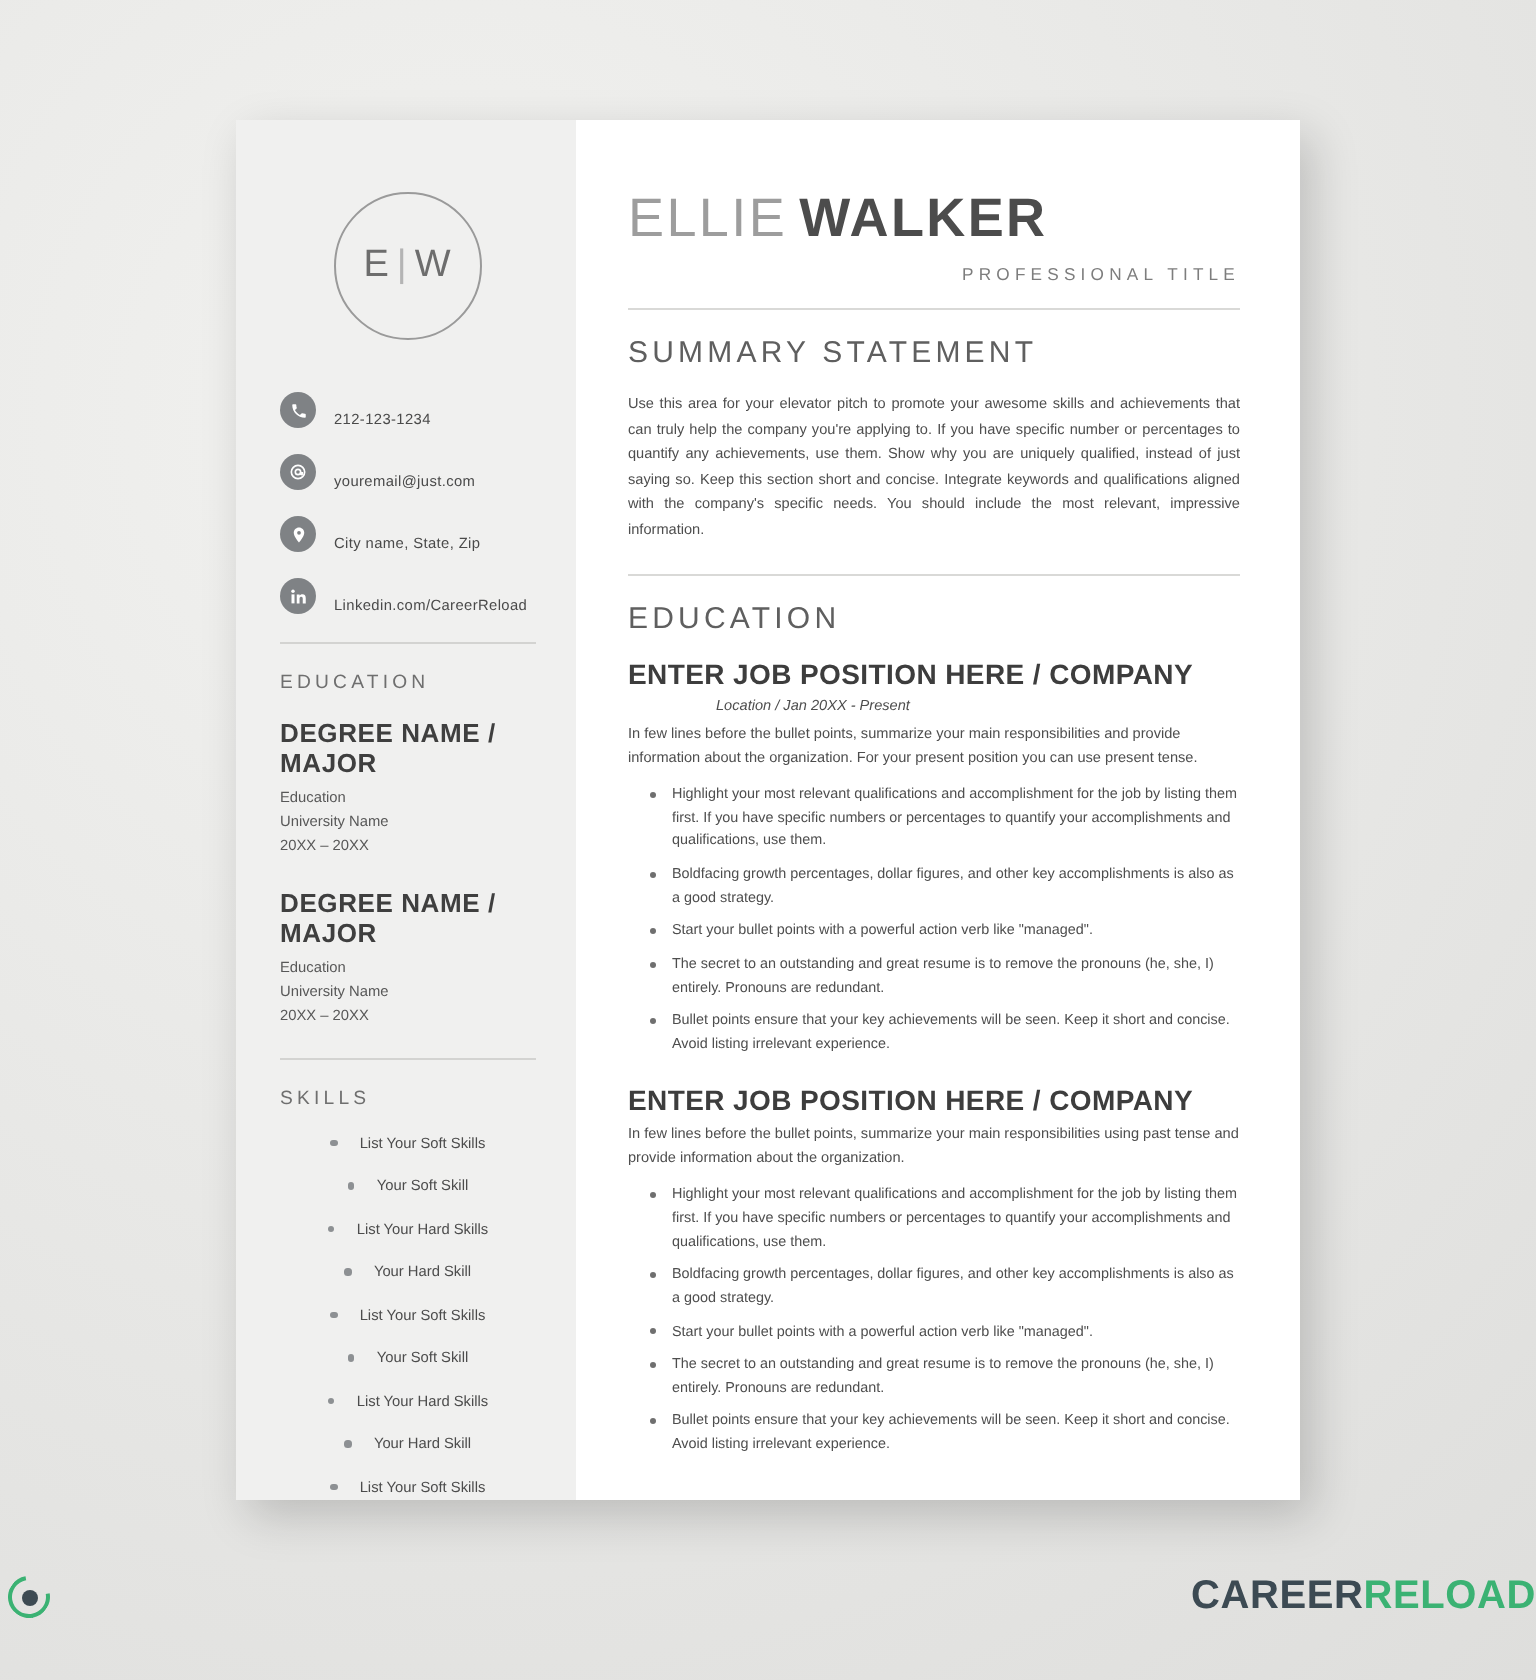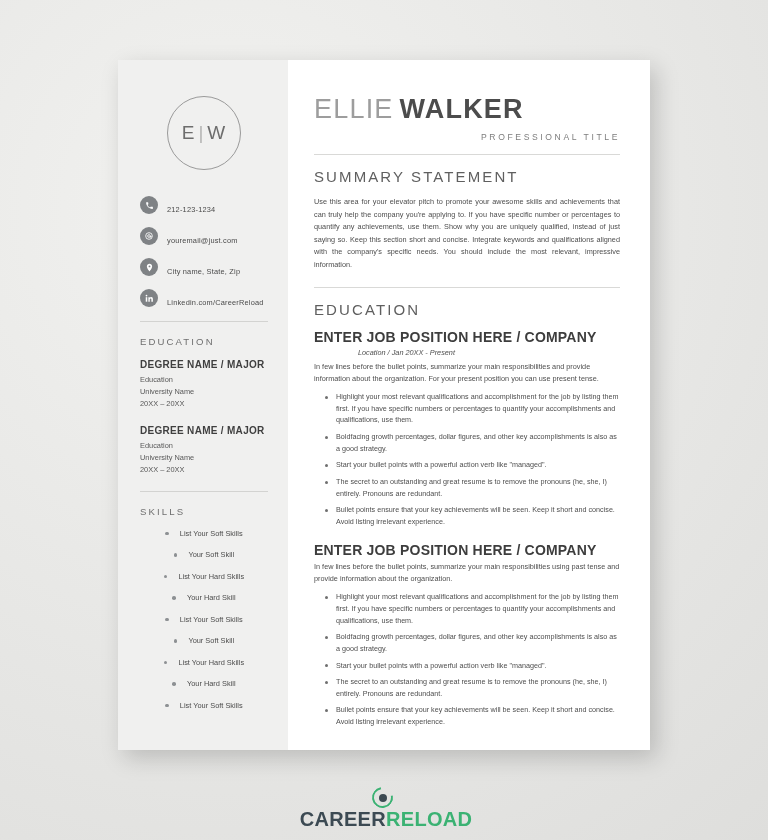--- a/index.html
+++ b/index.html
@@ -91,21 +91,21 @@
     margin: 14px 0 14px 0;
   }
   .left-heading {
     font-size: 9.6px;
     letter-spacing: 2.1px;
     color: #6f6f6f;
     margin-bottom: 12px;
   }
   .edu-block { margin-bottom: 15px; }
   .edu-title {
-    font-size: 10px;
+    font-size: 13px;
     font-weight: bold;
     color: #3f3f3f;
     letter-spacing: 0.3px;
     margin-bottom: 4px;
   }
   .edu-line {
     font-size: 7.4px;
     color: #585858;
     line-height: 1.62;
   }
@@ -211,21 +211,20 @@
   }
   
   .footer-logo {
     position: absolute;
     left: 4px;
     right: 0;
     top: 787px;
     display: flex;
     align-items: center;
     justify-content: space-between;
-    flex-direction: column;
   }
   .logo-mark {
     position: relative;
     width: 21px;
     height: 21px;
     margin-right: 7px;
   }
   .logo-mark .ring {
     position: absolute;
     inset: 0;

